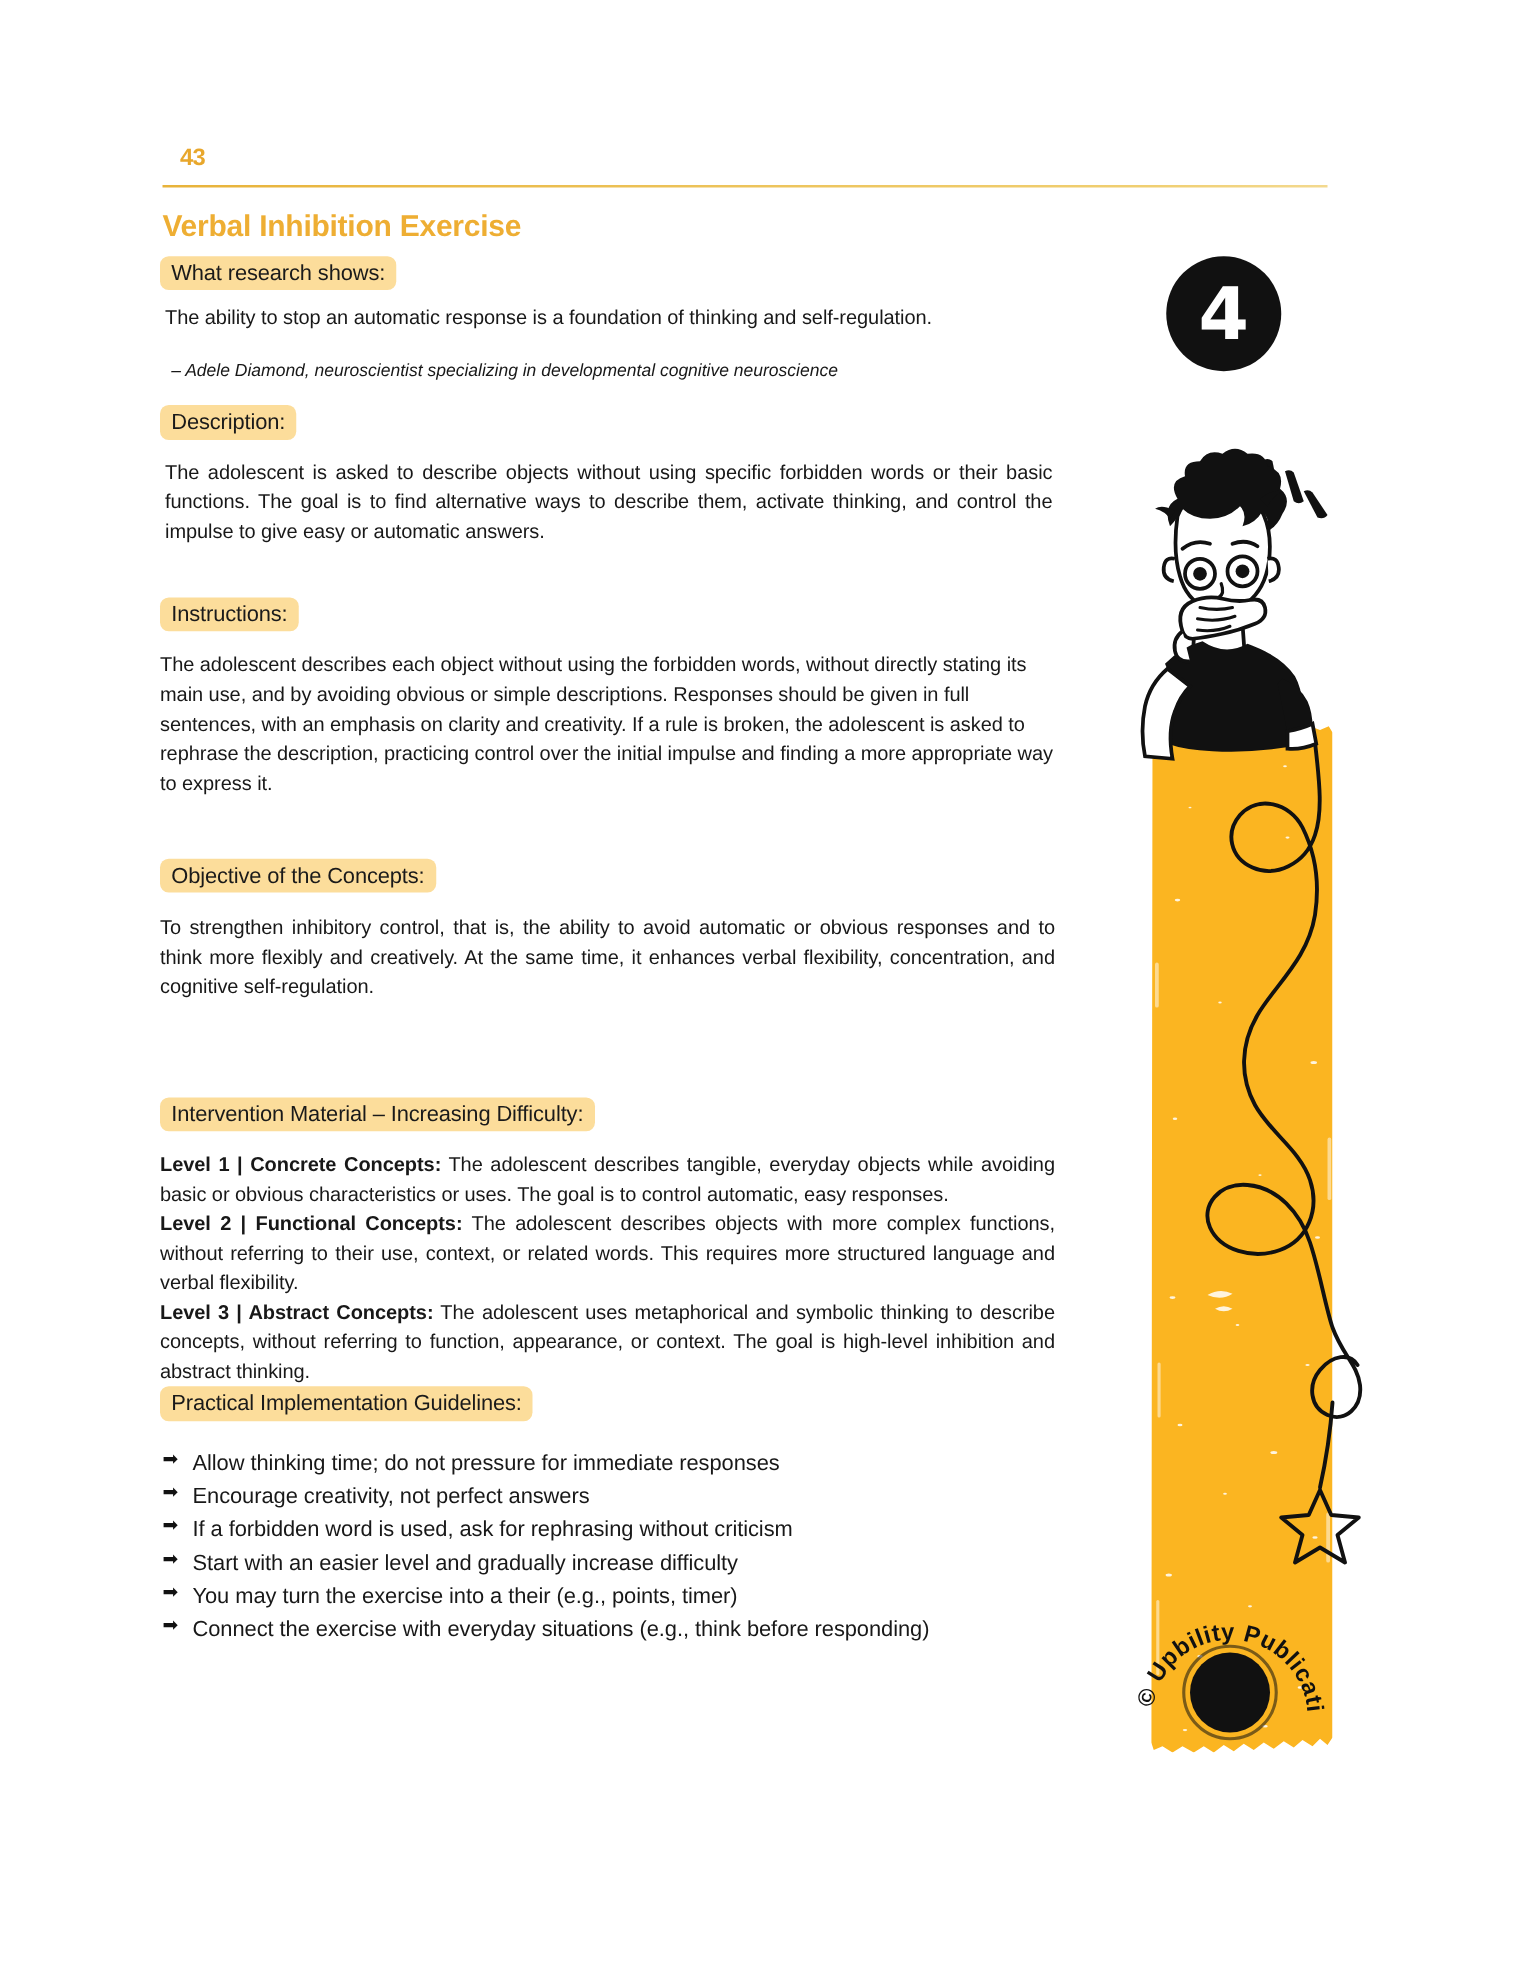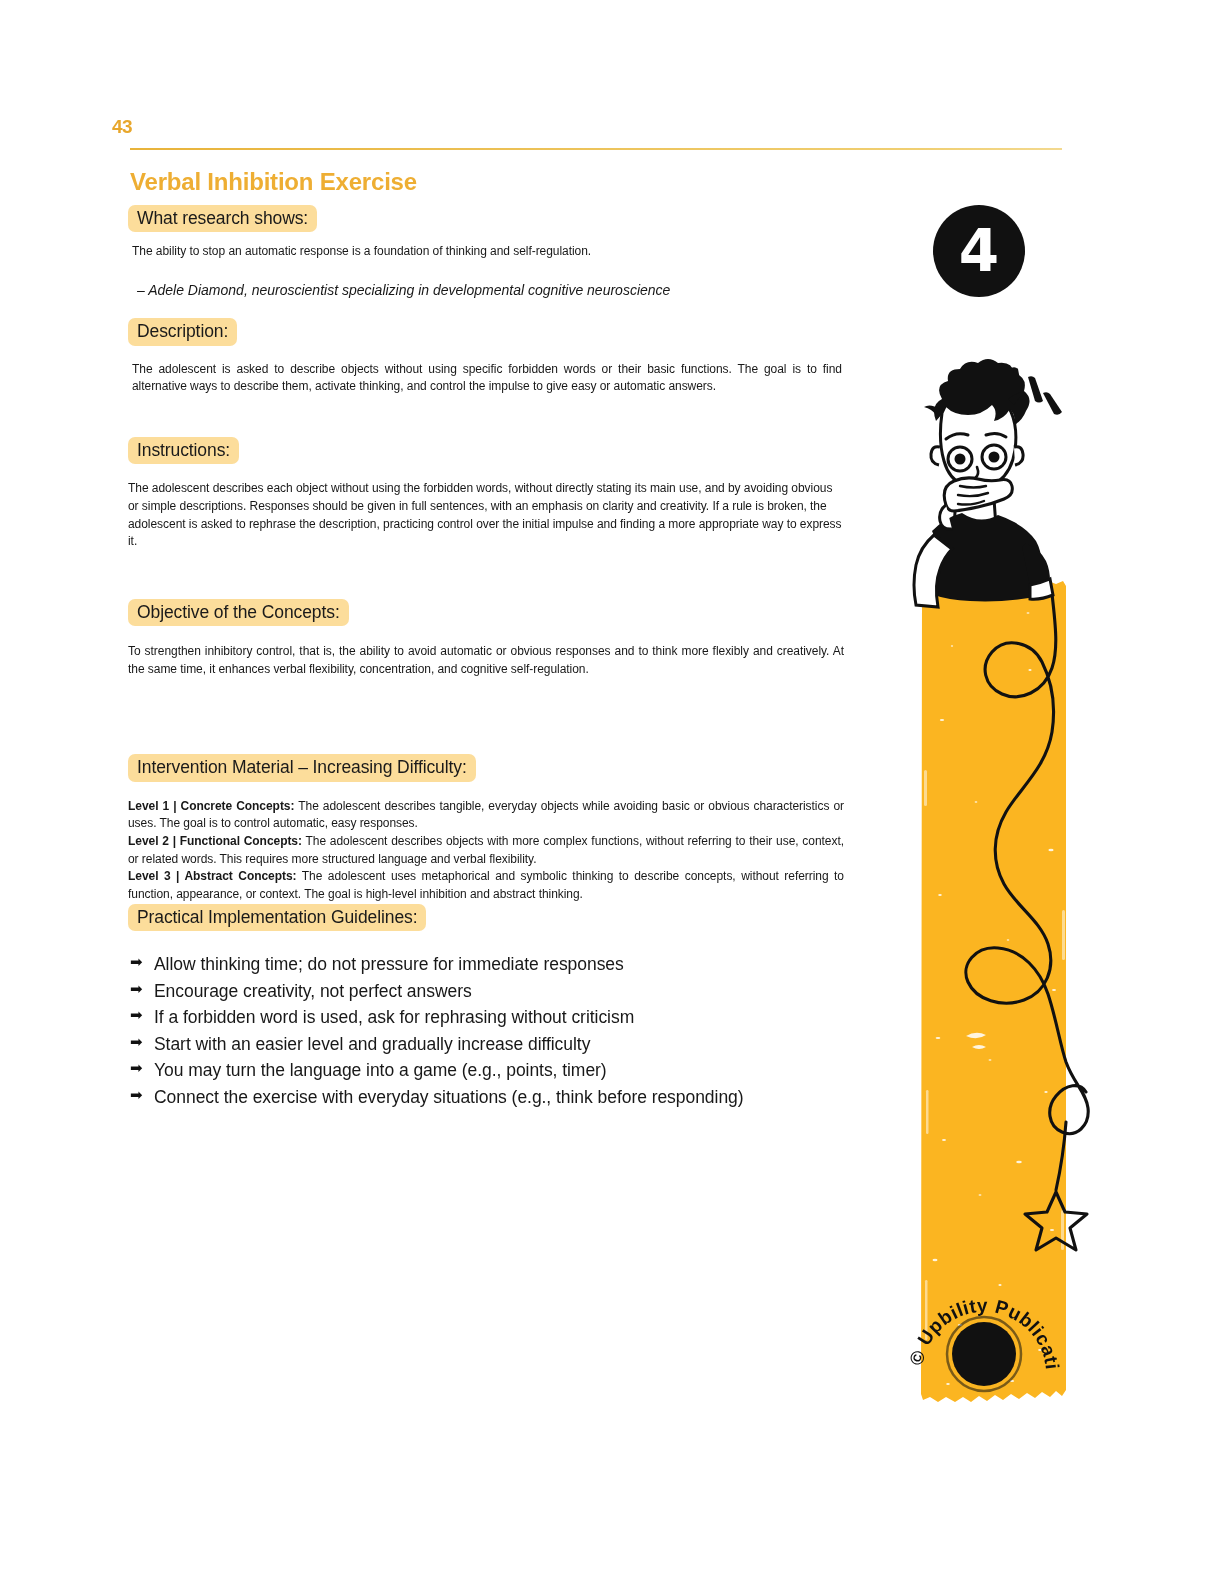--- a/index.html
+++ b/index.html
@@ -18,21 +18,21 @@
   
   #page {
     position: absolute;
     inset: 0;
     background: #ffffff;
   }
 
   
   #page-number {
     position: absolute;
-    left: 112px;
+    left: 144px;
     top: 116px;
     font-size: 19px;
     font-weight: 700;
     color: #E8A72C;
     letter-spacing: -0.5px;
   }
   #header-rule {
     position: absolute;
     left: 130px;
     top: 148px;
@@ -63,21 +63,21 @@
     background: #FCDD9B;
     border-radius: 7px;
     padding: 4px 9px 5px 9px;
     font-size: 17.5px;
     color: #1a1a1a;
     line-height: 1.05;
     letter-spacing: -0.1px;
   }
 
   .para {
-    font-size: 12px;
+    font-size: 16px;
     color: #181818;
     line-height: 1.47;
     letter-spacing: -0.05px;
   }
   .para.justify { text-align: justify; }
 
   .quote-line {
     margin-top: 11px;
     padding-left: 4px;
   }
@@ -198,21 +198,21 @@
       </div>
     </div>
 
     <div style="">
       <span class="badge">Practical Implementation Guidelines:</span>
       <ul id="guidelines-list">
         <li><span class="arrow">➡</span><span>Allow thinking time; do not pressure for immediate responses</span></li>
         <li><span class="arrow">➡</span><span>Encourage creativity, not perfect answers</span></li>
         <li><span class="arrow">➡</span><span>If a forbidden word is used, ask for rephrasing without criticism</span></li>
         <li><span class="arrow">➡</span><span>Start with an easier level and gradually increase difficulty</span></li>
-        <li><span class="arrow">➡</span><span>You may turn the language into a game (e.g., points, timer)</span></li>
+        <li><span class="arrow">➡</span><span>You may turn the exercise into a their (e.g., points, timer)</span></li>
         <li><span class="arrow">➡</span><span>Connect the exercise with everyday situations (e.g., think before responding)</span></li>
       </ul>
     </div>
 
   </div>
 
   <div id="rail">
 
     <div id="number-badge">4</div>
 

